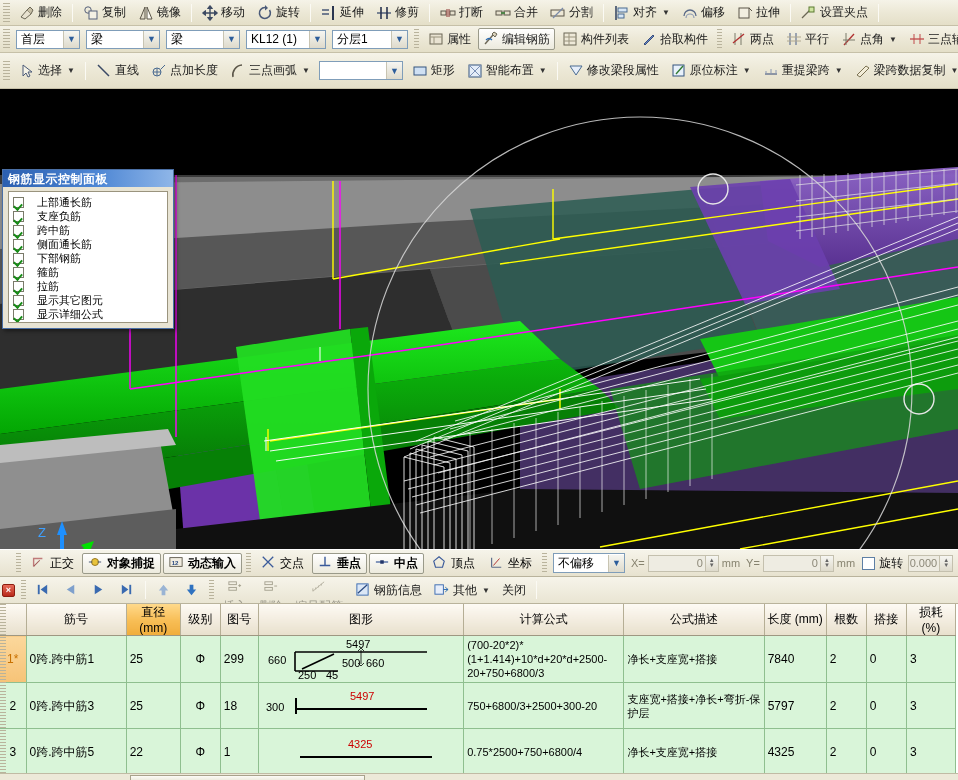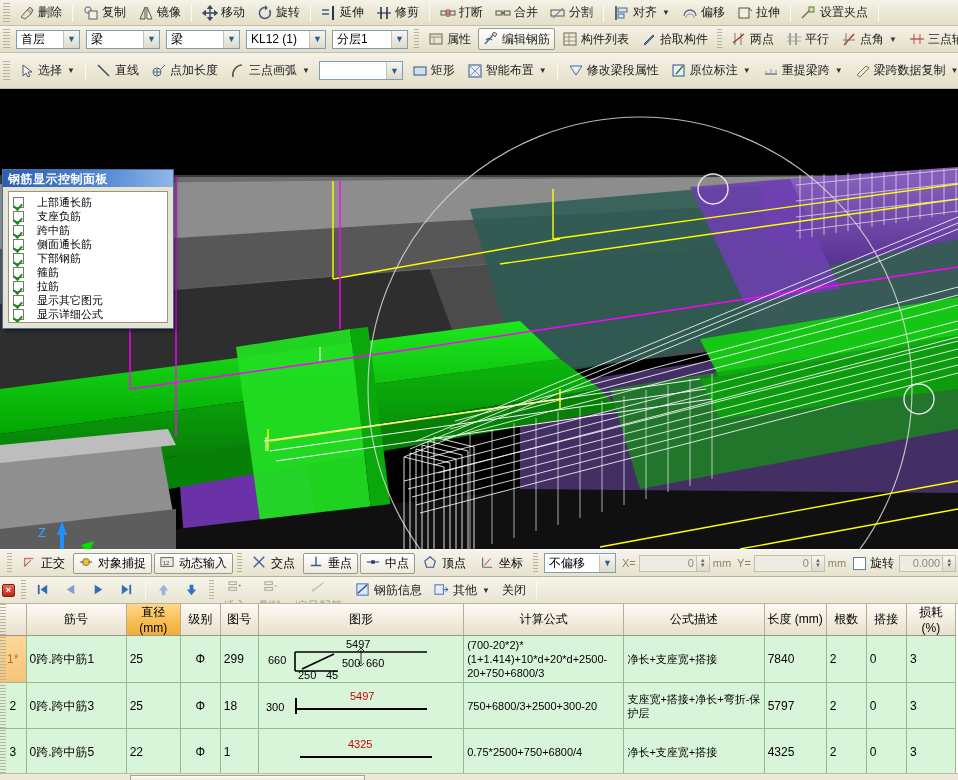--- a/index.html
+++ b/index.html
@@ -113,31 +113,32 @@
     width: 4px; height: 6px; border: solid #168b16;
     border-width: 0 2px 2px 0; transform: rotate(42deg);
   }
   .chk-lbl { font-size: 11px; color: #000; line-height: 12px; }
 
   
   #snapbar {
     height: 28px; display: flex; align-items: center;
     background: linear-gradient(to bottom,#f6f4ea,#e7e2cf);
     border-top: 1px solid #fff; border-bottom: 1px solid #b9b39c;
-    white-space: nowrap; overflow: hidden; padding-left: 4px;
+    white-space: nowrap; overflow: hidden; padding-left: 13px;
   }
   .snap-item {
     display: inline-flex; align-items: center; gap: 3px;
     height: 21px; padding: 0 5px; margin: 0 1px;
     border: 1px solid transparent; font-size: 12px; flex: 0 0 auto;
   }
   .snap-item.on {
     border: 1px solid #9a9a8a; border-radius: 2px;
     background: linear-gradient(to bottom,#ffffff,#ecead d);
     background: linear-gradient(to bottom,#ffffff,#eceadd);
+    font-weight: bold;
   }
   .num-field {
     width: 58px; height: 17px; border: 1px solid #c4c0ae; background: #eeece2;
     color: #8c8878; font-size: 11px; text-align: right; padding: 1px 2px 0 0;
     display: inline-block; flex: 0 0 auto;
   }
   .spin {
     width: 13px; height: 17px; border: 1px solid #c4c0ae; border-left: none;
     background: linear-gradient(to bottom,#f6f6f2,#dedacb);
     display: flex; flex-direction: column; align-items: center; justify-content: center;
@@ -865,21 +866,21 @@
     <span class="spin">▲<br>▼</span>
     <span class="lbl-gray">mm</span>
 
     <span class="lbl-gray">Y=</span>
     <span class="num-field">0</span>
     <span class="spin">▲<br>▼</span>
     <span class="lbl-gray">mm</span>
 
     <span class="sqbox"></span>
     <span style="font-size:12px;color:#111;">旋转</span>
-    <span class="num-field" style="width:44px;margin-left:5px;">0.000</span>
+    <span class="num-field" style="width:32px;margin-left:5px;">0.000</span>
     <span class="spin">▲<br>▼</span>
 
   </div>
 
   <div id="gridbar">
     <div class="closebtn">×</div>
     <div class="tb-dots"></div>
     <div class="gb-item">
       <span class="ico">
           <svg width="15" height="15" viewBox="0 0 16 16">

